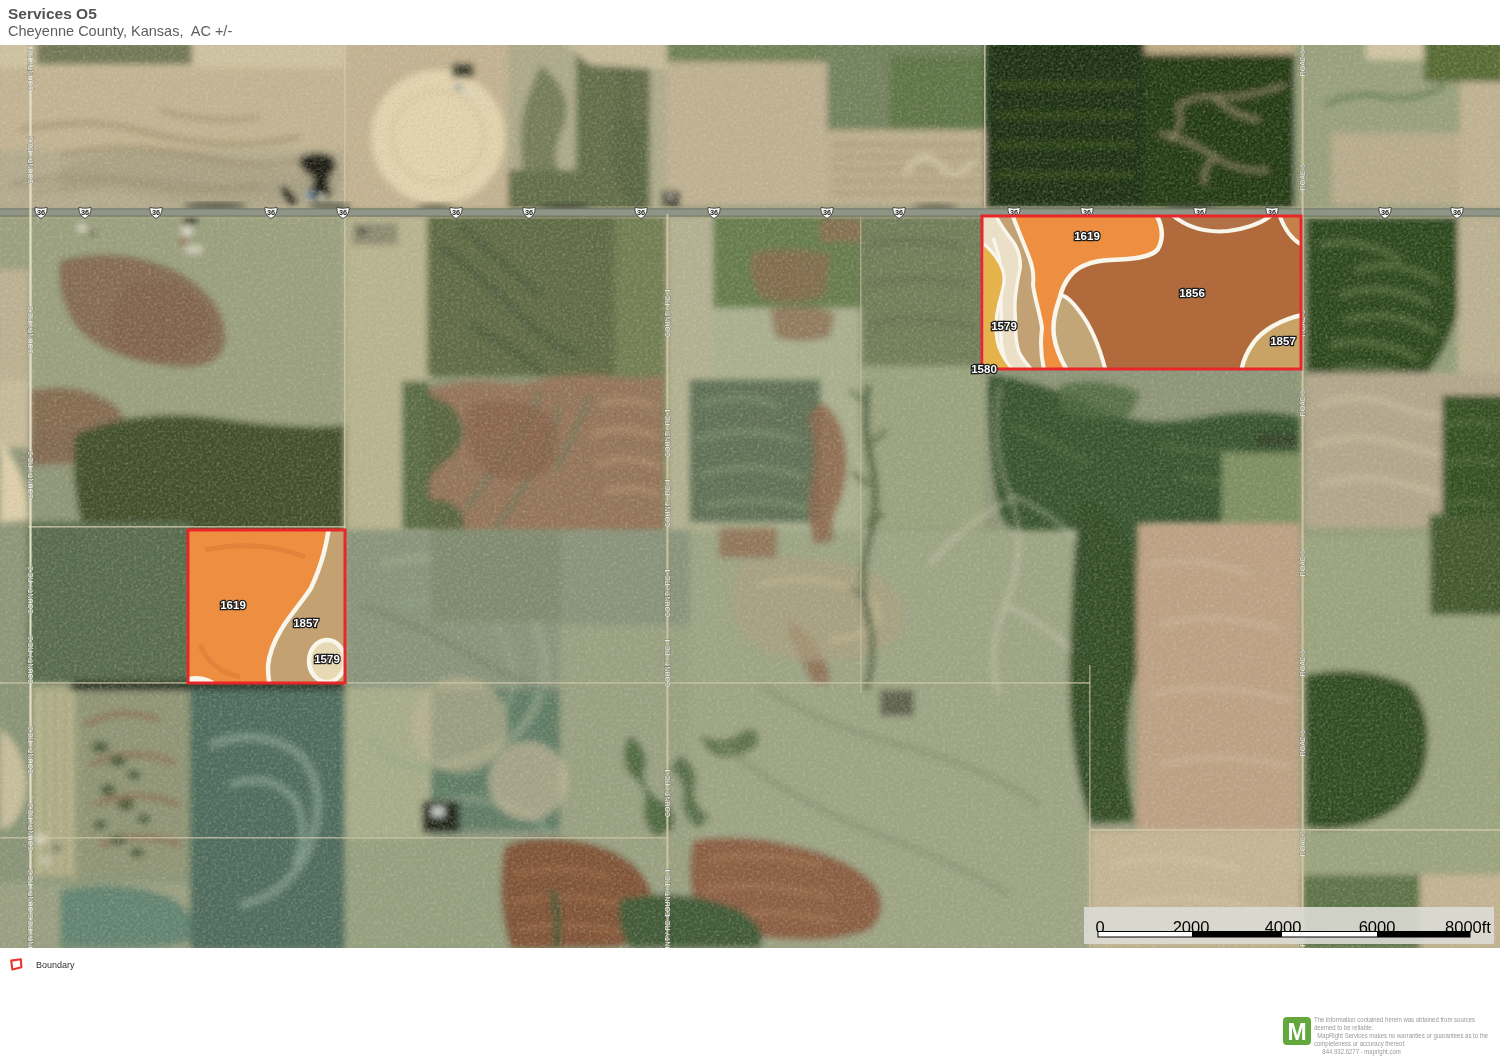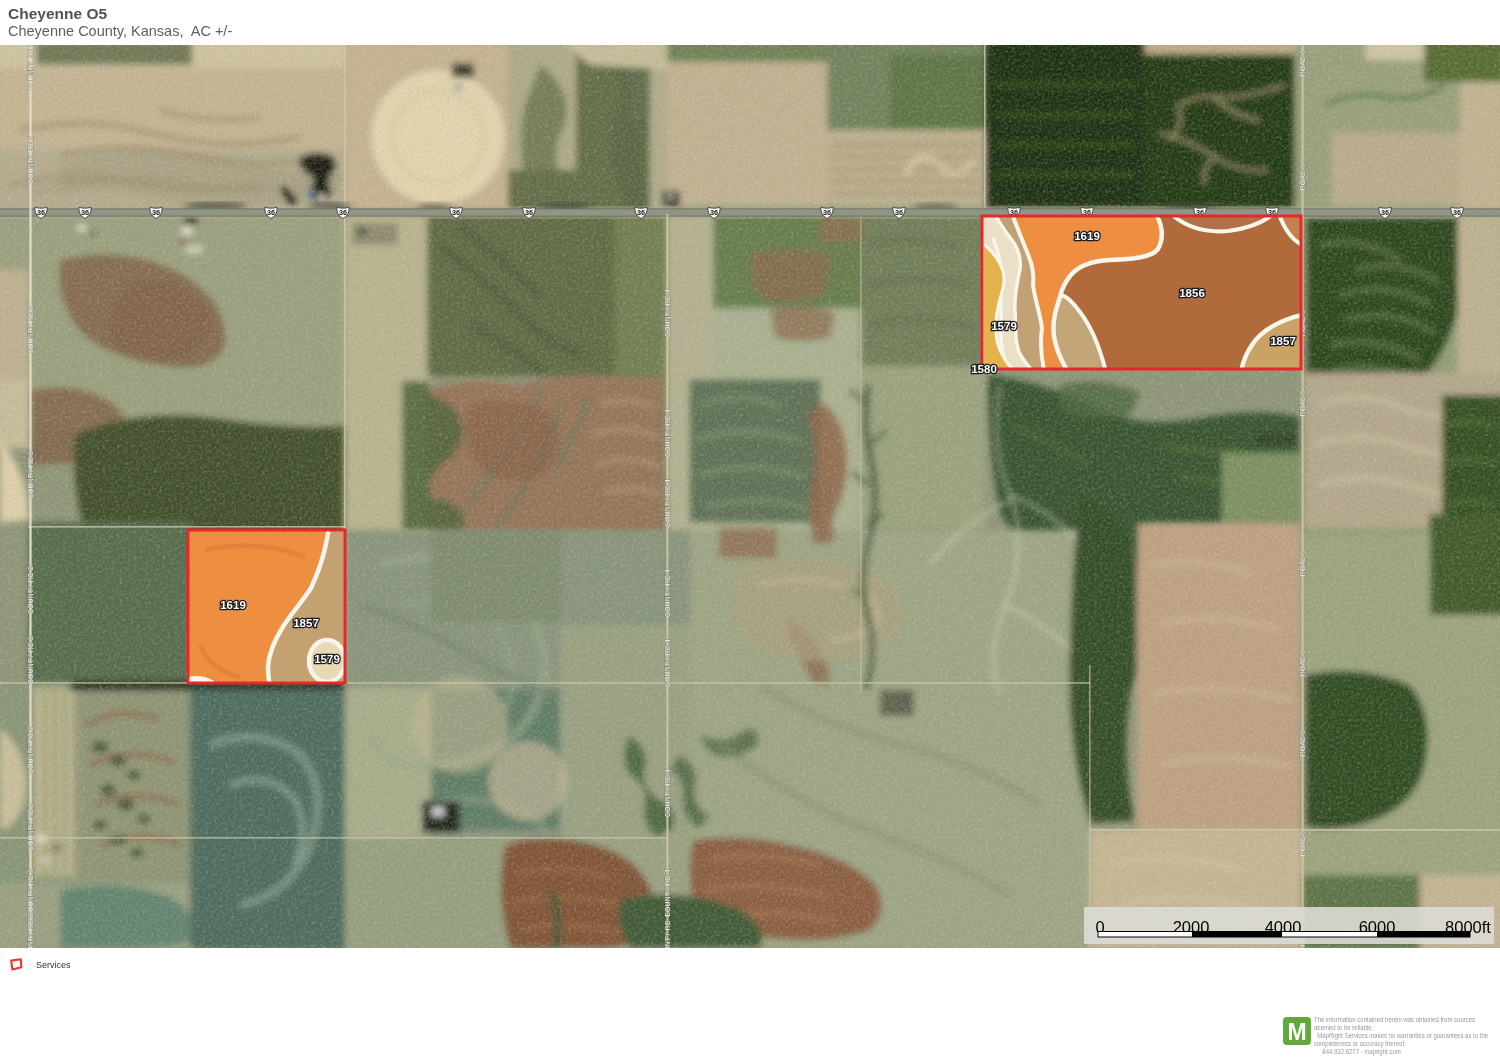--- a/index.html
+++ b/index.html
@@ -8,21 +8,21 @@
   .subtitle{position:absolute;left:8px;top:23px;font-size:14.5px;color:#5e5e5e;text-align:right;}
   #map{position:absolute;left:0;top:45px;}
   .legendtxt{position:absolute;left:36px;top:960px;font-size:9px;color:#303030;}
   .legendicon{position:absolute;left:9px;top:957px;}
   .logo{position:absolute;left:1283px;top:1017px;width:28px;height:28px;background:#62a83c;border-radius:4px;color:#fff;font-weight:bold;font-size:23px;text-align:center;line-height:31px;}
   .disc{position:absolute;left:1314px;top:1016px;font-size:7.5px;line-height:8px;color:#999999;white-space:pre;transform:scaleX(0.8);transform-origin:0 0;}
 </style>
 </head>
 <body>
 
-<div class="title">Cheyenne O5</div>
+<div class="title">Services O5</div>
 
 <div class="subtitle">Cheyenne County, Kansas,&nbsp; AC +/-</div>
 
 <svg id="map" width="1500" height="903" viewBox="0 0 1500 903">
 <defs>
 <filter id="b3" x="-20%" y="-20%" width="140%" height="140%">
         <feGaussianBlur stdDeviation="3"></feGaussianBlur>
       </filter>
 <filter id="b6" x="-20%" y="-20%" width="140%" height="140%">
         <feGaussianBlur stdDeviation="6"></feGaussianBlur>
@@ -576,21 +576,21 @@
 <rect x="1098" y="886.5" width="372" height="5.5" fill="#ffffff" stroke="#000000" stroke-width="1"></rect>
 <rect x="1192" y="886.5" width="90" height="5.5" fill="#000000"></rect>
 <rect x="1377" y="886.5" width="93" height="5.5" fill="#000000"></rect>
 </g>
 </svg>
 
 <svg class="legendicon" width="14" height="16" viewBox="0 0 14 16">
     <path d="M2.2 3.6 L11.8 2.2 L12.4 10.2 L3.4 12.6 Z" fill="none" stroke="#e8352e" stroke-width="2.1" stroke-linejoin="round"></path>
   </svg>
 
-<div class="legendtxt">Services</div>
+<div class="legendtxt">Boundary</div>
 
 <div class="logo">M</div>
 
 <div class="disc">The information contained herein was obtained from sources
 deemed to be reliable.
   MapRight Services makes no warranties or guarantees as to the
 completeness or accuracy thereof.
      844.932.6277 - mapright.com</div>
 
 </body></html>

